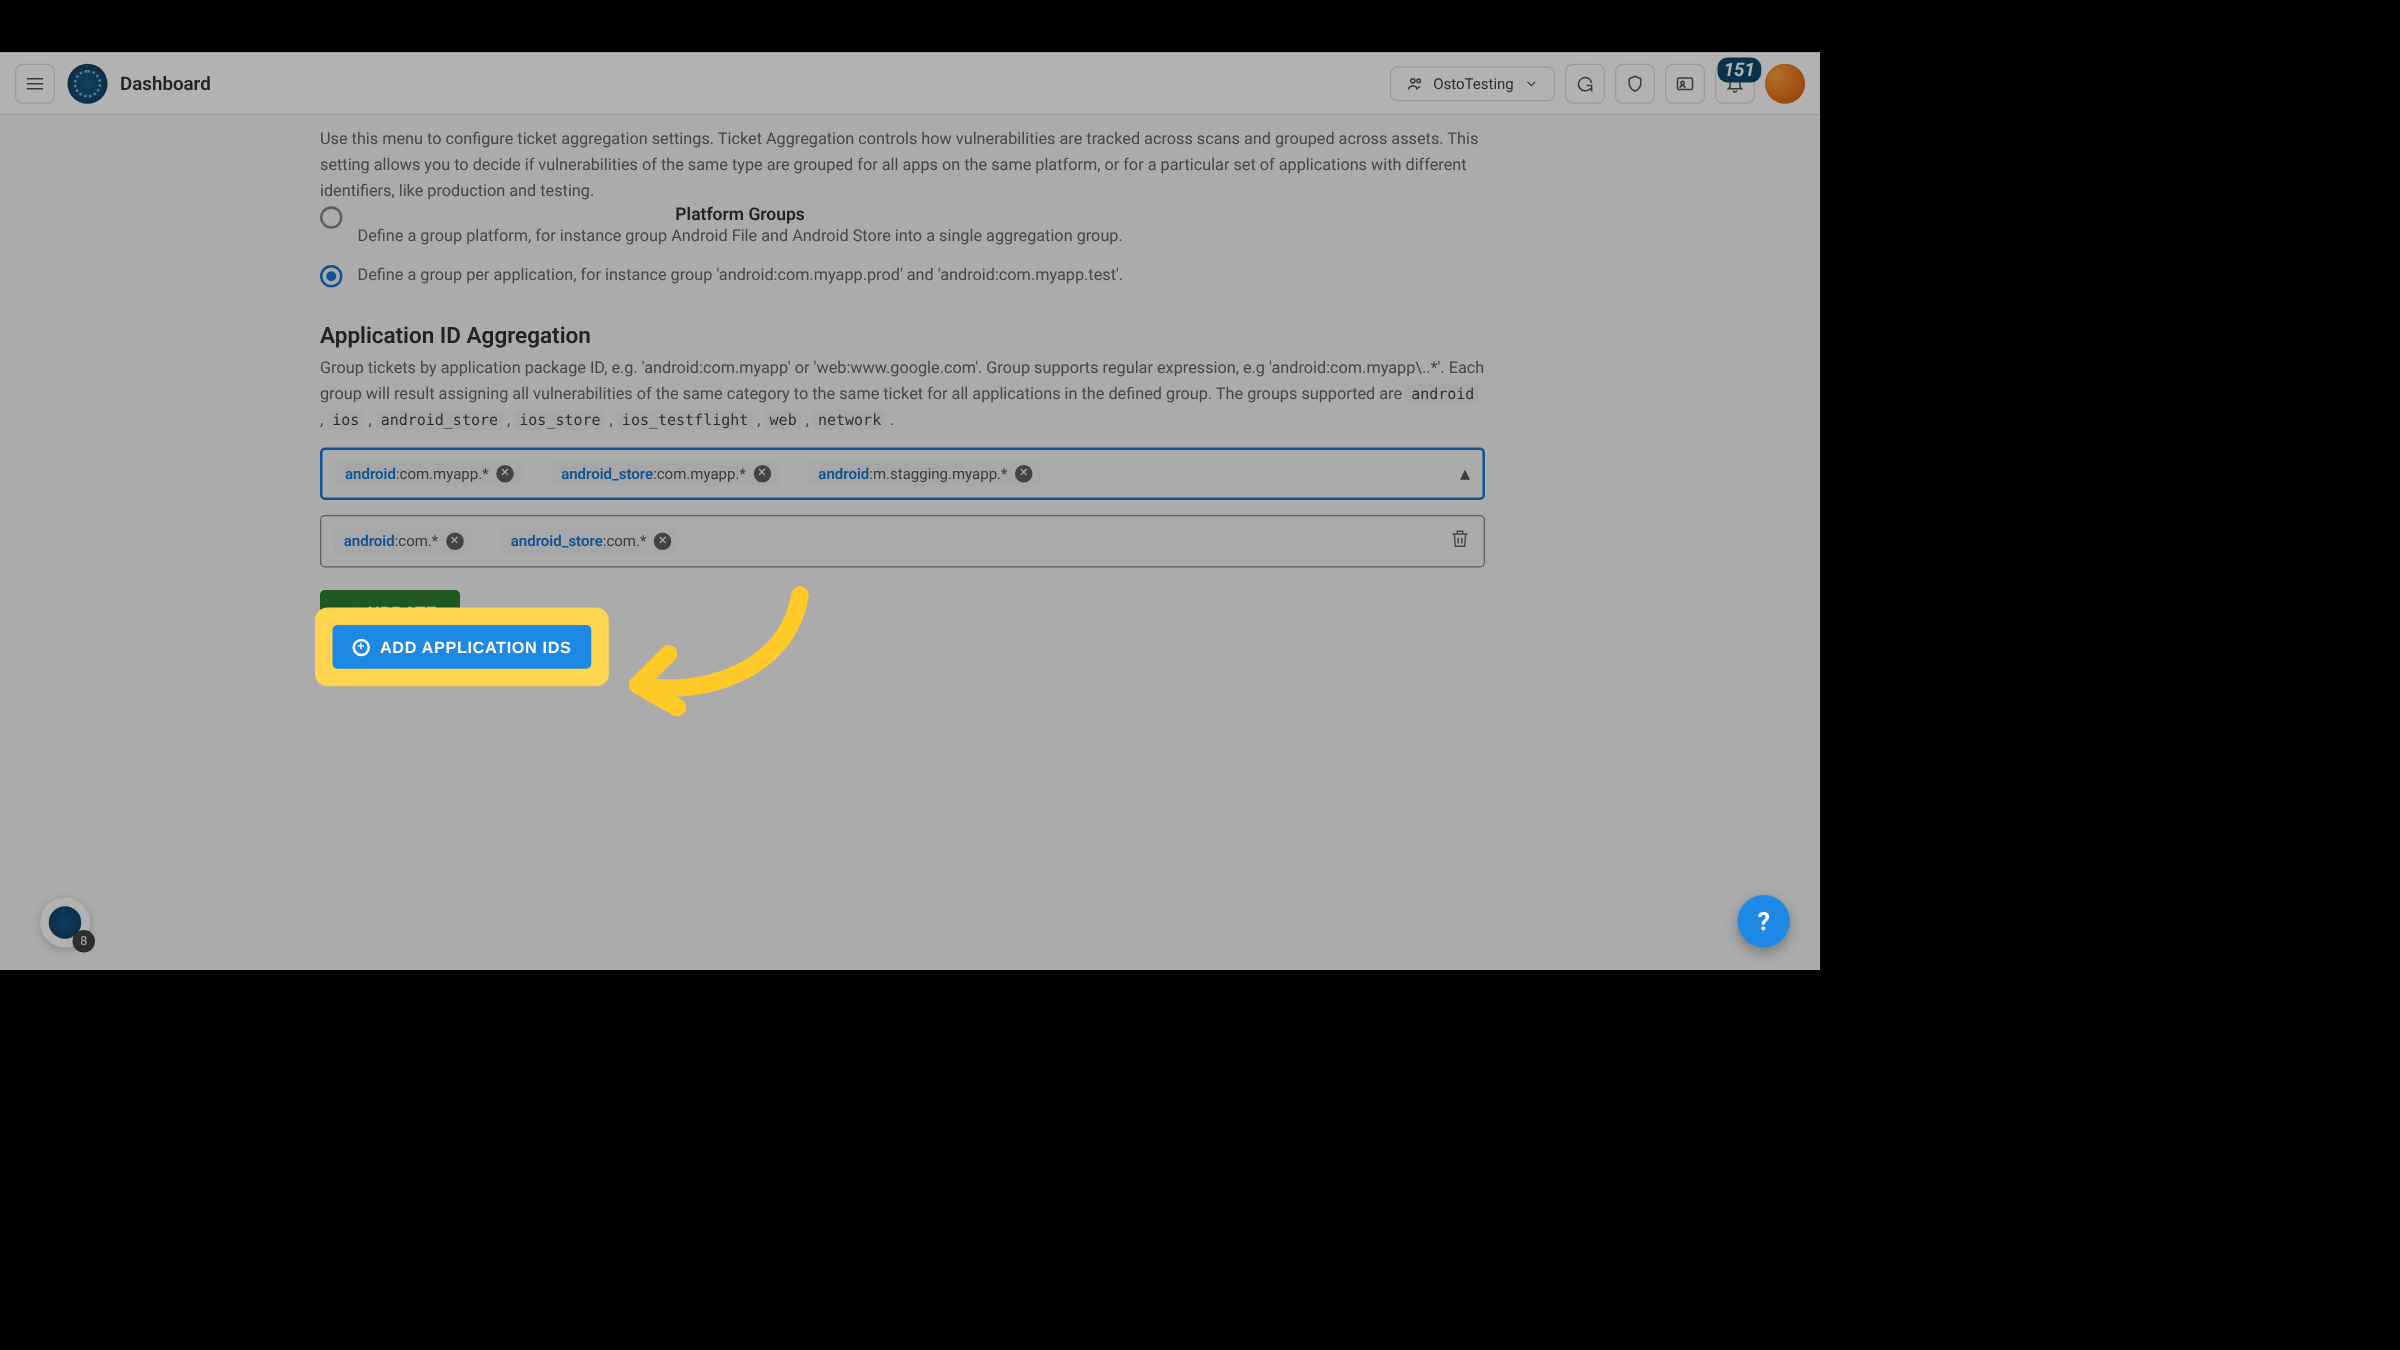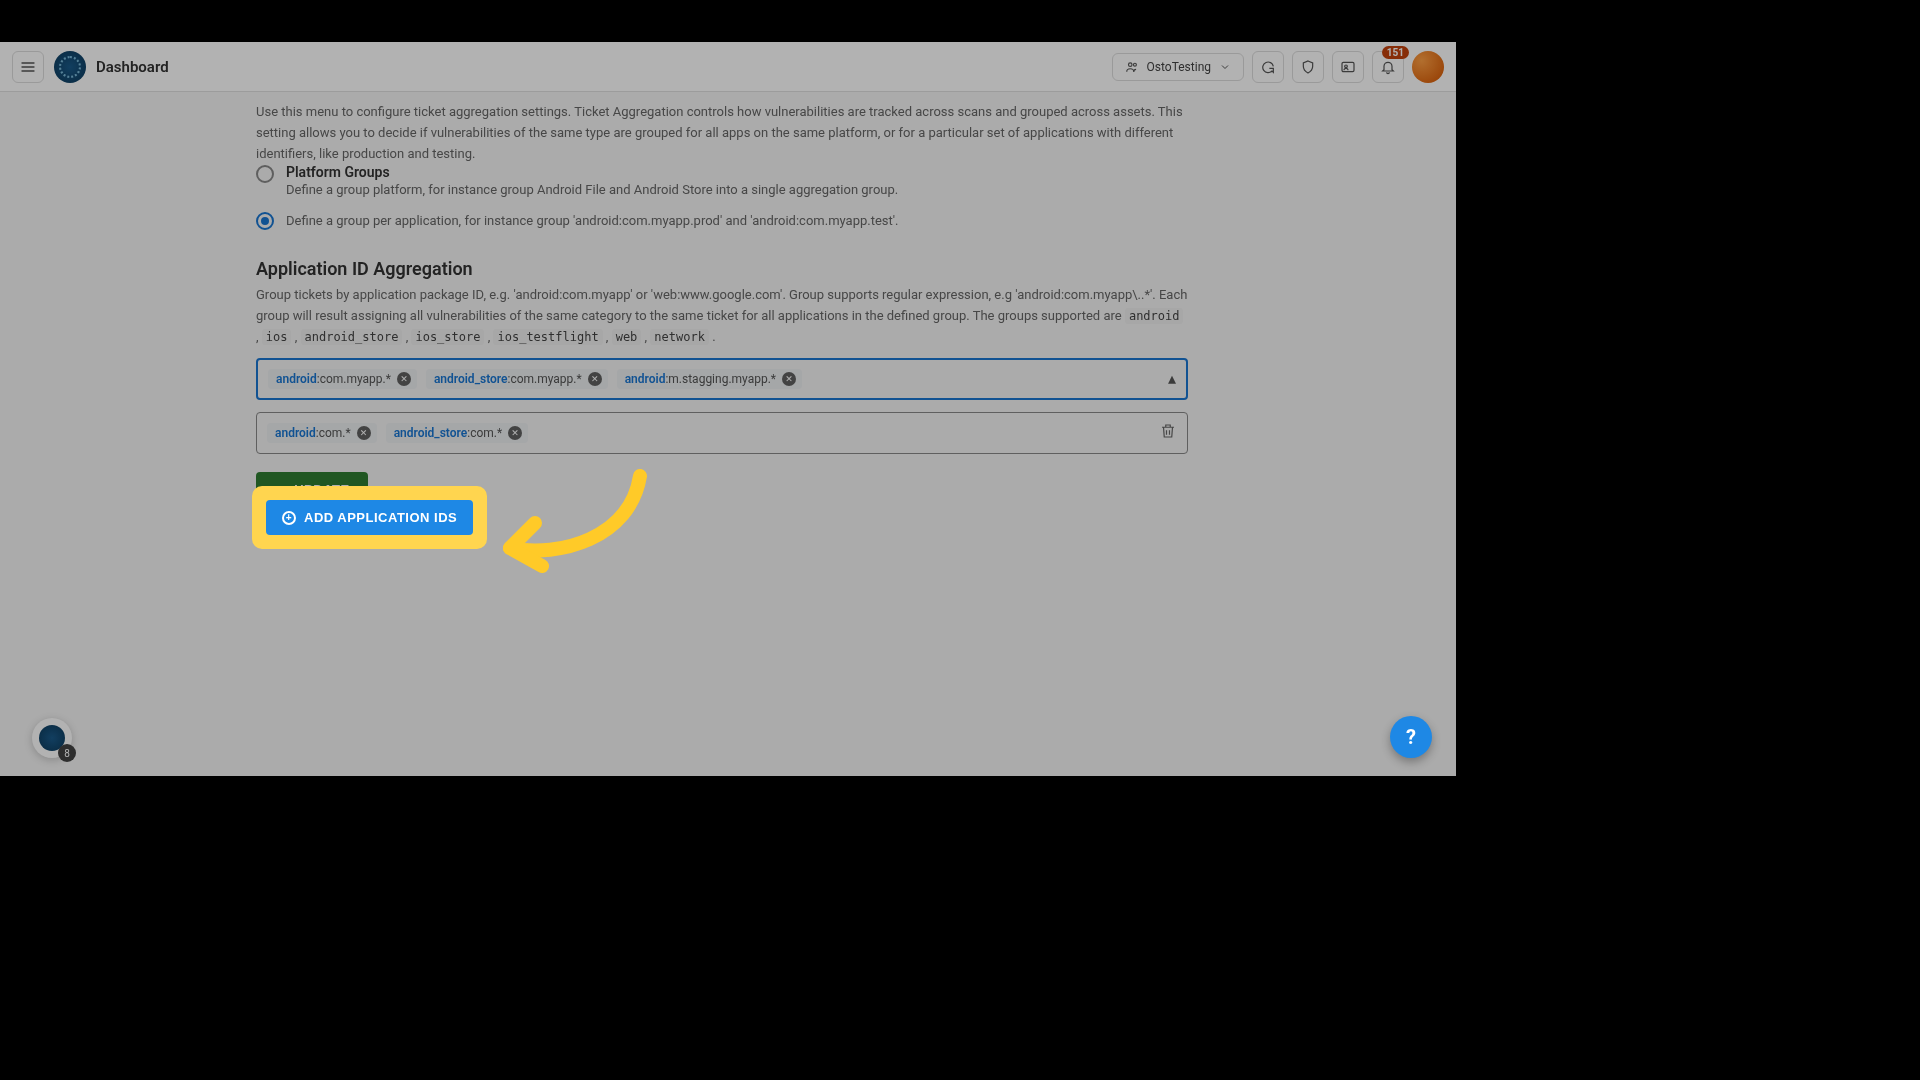--- a/index.html
+++ b/index.html
@@ -9,35 +9,35 @@
   .topbar { position: absolute; top: 0; left: 0; right: 0; height: 50px; background: #fff; border-bottom: 1px solid #e0e0e0; display: flex; align-items: center; padding: 0 12px; gap: 10px; }
   .hamburger { width: 32px; height: 32px; border: 1px solid #ddd; border-radius: 6px; display: flex; align-items: center; justify-content: center; cursor: pointer; }
   .hamburger svg { width: 16px; height: 16px; stroke: #555; }
   .logo { width: 32px; height: 32px; border-radius: 50%; background: radial-gradient(circle, #1a5a8a 0%, #0d3a5a 100%); display: flex; align-items: center; justify-content: center; }
   .logo-inner { width: 22px; height: 22px; border: 2px dotted #7ab8d8; border-radius: 50%; }
   .breadcrumb { font-size: 15px; font-weight: 600; color: #333; }
   .topbar-right { margin-left: auto; display: flex; align-items: center; gap: 8px; }
   .org-switch { border: 1px solid #ddd; border-radius: 6px; padding: 6px 12px; display: flex; align-items: center; gap: 8px; font-size: 12px; color: #444; cursor: pointer; }
   .icon-btn { width: 32px; height: 32px; border: 1px solid #ddd; border-radius: 6px; display: flex; align-items: center; justify-content: center; cursor: pointer; position: relative; }
   .icon-btn svg { width: 16px; height: 16px; stroke: #555; fill: none; stroke-width: 1.8; }
-  .badge { position: absolute; top: -6px; right: -6px; background: #c2410c; color: #fff; font-size: 10px; font-weight: 700; padding: 1px 5px; border-radius: 8px; }
+  .badge { position: absolute; top: -6px; right: -6px; background: #0c4a6e; color: #fff; font-size: 15px; font-weight: 700; padding: 1px 5px; border-radius: 8px; font-style: italic; }
   .avatar { width: 32px; height: 32px; border-radius: 50%; background: radial-gradient(circle at 30% 30%, #ff9f43, #d35400); }
   .content { position: absolute; top: 60px; left: 256px; width: 932px; }
   .page-title { font-size: 22px; font-weight: 600; color: #222; padding-bottom: 12px; border-bottom: 1px solid #e0e0e0; margin-bottom: 18px; }
   .intro { font-size: 13px; line-height: 1.6; color: #666; }
-  .radio-row { display: flex; align-items: flex-start; gap: 12px; margin-bottom: 14px; }
+  .radio-row { display: flex; align-items: flex-start; gap: 12px; margin-bottom: 14px; text-align: center; }
   .radio { width: 18px; height: 18px; border: 2px solid #888; border-radius: 50%; flex-shrink: 0; margin-top: 1px; position: relative; cursor: pointer; }
   .radio.selected { border-color: #1976d2; }
   .radio.selected::after { content: ""; position: absolute; top: 3px; left: 3px; width: 8px; height: 8px; background: #1976d2; border-radius: 50%; }
   .radio-text .r-title { font-size: 14px; font-weight: 600; color: #333; }
   .radio-text .r-desc { font-size: 13px; color: #666; margin-top: 2px; }
   .subheading { font-size: 18px; font-weight: 600; color: #333; margin-top: 28px; margin-bottom: 6px; }
   .subdesc { font-size: 13px; line-height: 1.6; color: #666; margin-bottom: 10px; }
   code.inline { font-family: ui-monospace, Menlo, Consolas, monospace; font-size: 12px; background: #f0f0f0; padding: 1px 4px; border-radius: 3px; color: #444; }
-  .chip-box { border: 1px solid #888; border-radius: 4px; padding: 8px 10px; display: flex; align-items: center; gap: 9px; flex-wrap: wrap; position: relative; min-height: 42px; }
+  .chip-box { border: 1px solid #888; border-radius: 4px; padding: 8px 10px; display: flex; align-items: center; gap: 24px; flex-wrap: wrap; position: relative; min-height: 42px; }
   .chip-box.focused { border: 2px solid #1976d2; }
   .chip { background: #eceff1; border-radius: 4px; padding: 3px 6px 3px 8px; display: flex; align-items: center; gap: 6px; font-size: 12px; color: #555; }
   .chip .prefix { color: #1976d2; font-weight: 600; }
   .chip .chip-x { width: 14px; height: 14px; background: #616161; border-radius: 50%; color: #fff; display: flex; align-items: center; justify-content: center; font-size: 9px; cursor: pointer; }
   .dropdown-caret { margin-left: auto; color: #555; cursor: pointer; }
   .highlight-box { position: absolute; z-index: 60; background: #ffd54f; padding: 10px; border-radius: 6px; box-shadow: 0 0 0 4px #ffd54f; }
   .add-btn { background: #1e88e5; color: #fff; border: none; border-radius: 4px; padding: 10px 16px; font-size: 13px; font-weight: 600; letter-spacing: 0.5px; display: flex; align-items: center; gap: 8px; cursor: pointer; }
   .add-btn .plus { width: 14px; height: 14px; border: 2px solid #fff; border-radius: 50%; display: flex; align-items: center; justify-content: center; font-size: 10px; line-height: 1; }
   .second-box { }
   .trash-btn { margin-left: auto; cursor: pointer; color: #666; }

